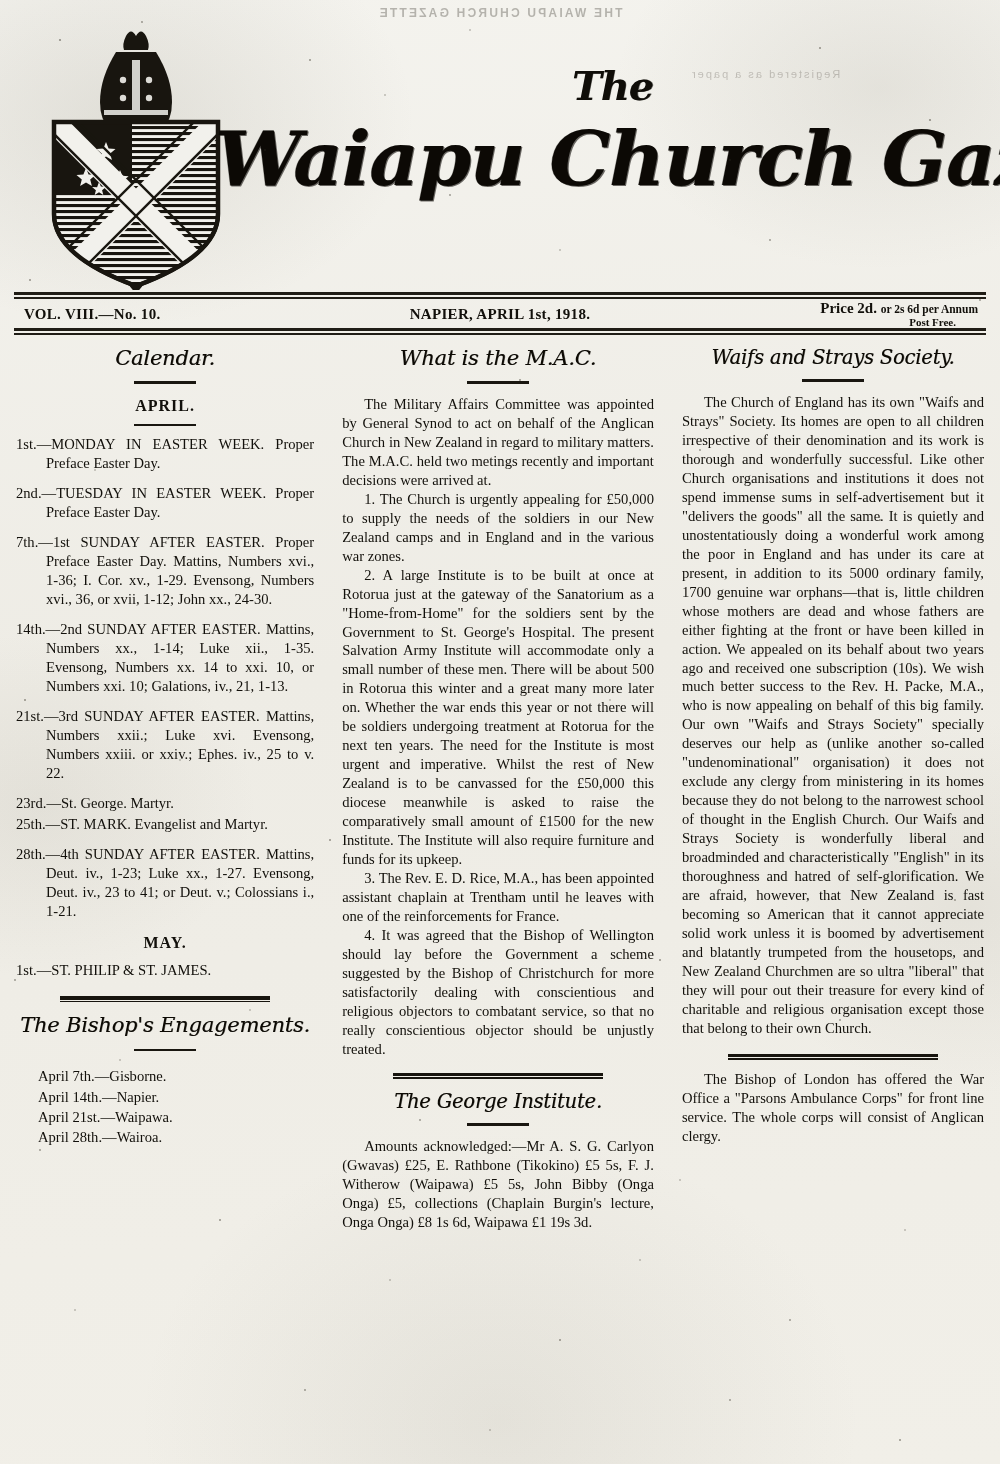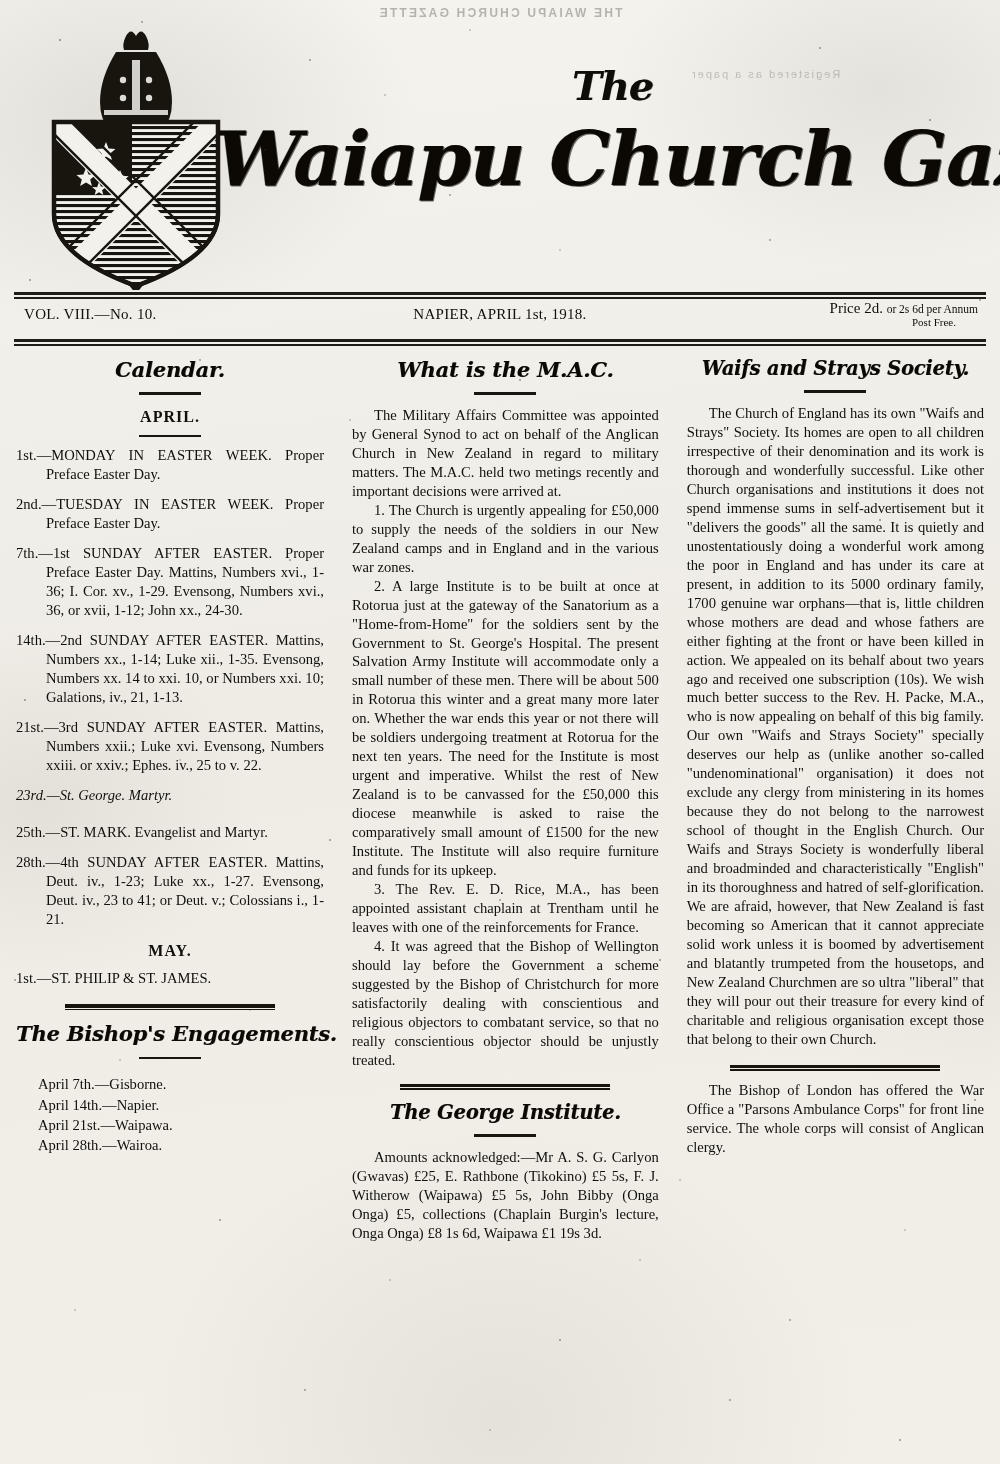--- a/index.html
+++ b/index.html
@@ -113,23 +113,23 @@
     content: "";
     position: absolute;
     left: 0; right: 0;
     background: #201d16;
   }
   .rule-double::before { top: 0; height: 3px; }
   .rule-double::after  { top: 5px; height: 1.5px; }
 
   .issueline {
     position: relative;
-    height: 40px;
+    height: 29px;
     font-family: "Liberation Serif", serif;
-    font-weight: normal;
+    font-weight: bold;
     font-size: 15px;
     margin: 0 18px;
   }
   .issue-vol  { position: absolute; left: 6px;  top: 7px; letter-spacing: 0.3px; }
   .issue-date { position: absolute; left: 0; right: 0; top: 7px; text-align: center; letter-spacing: 0.3px; }
   .issue-price{ position: absolute; right: 4px; top: 2px; text-align: right; line-height: 1.05; }
   .issue-price .pmain { font-size: 15px; }
   .issue-price .psub  { font-size: 11.5px; display: inline; }
   .issue-price .psub2 { font-size: 11px; display: block; margin-right: 22px; }
 
@@ -145,21 +145,21 @@
     text-align: justify;
     hyphens: none;
   }
   .col-1 { width: 308px; padding-right: 14px; }
   .col-2 { width: 322px; padding: 0 14px; }
   .col-3 { width: 312px; padding-left: 14px; }
 
   .sect-head {
     text-align: center;
     font-family: "DejaVu Serif", serif;
-    font-weight: bold;
+    font-weight: normal;
     font-style: italic;
     font-size: 21px;
     letter-spacing: -0.2px;
     margin: 2px 0 0 0;
     color: #14120d;
     text-shadow: 0.5px 0.3px 0 rgba(20,18,12,0.5);
     white-space: nowrap;
   }
   .sect-head.small { font-size: 19.5px; }
 
@@ -179,21 +179,21 @@
     letter-spacing: 1px;
     margin: 12px 0 0 0;
   }
 
   .cal-entry {
     margin-bottom: 11px;
     text-indent: -30px;
     padding-left: 30px;
     line-height: 1.30;
   }
-  .cal-entry.tight { margin-bottom: 18px; font-style: italic; }
+  .cal-entry.tight { margin-bottom: 2px; }
 
   .para {
     margin: 0;
     text-indent: 22px;
   }
   .para.first { text-indent: 22px; }
 
   .wide-rule {
     height: 6px;
     width: 210px;

